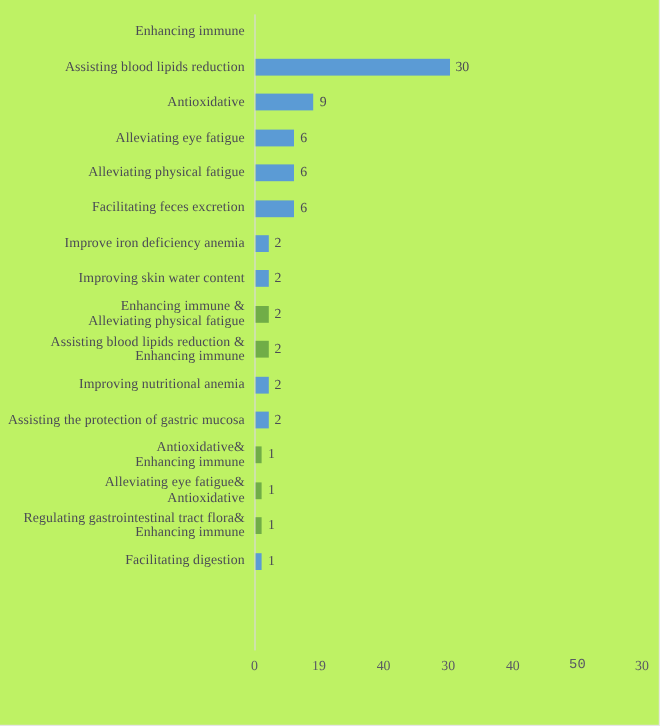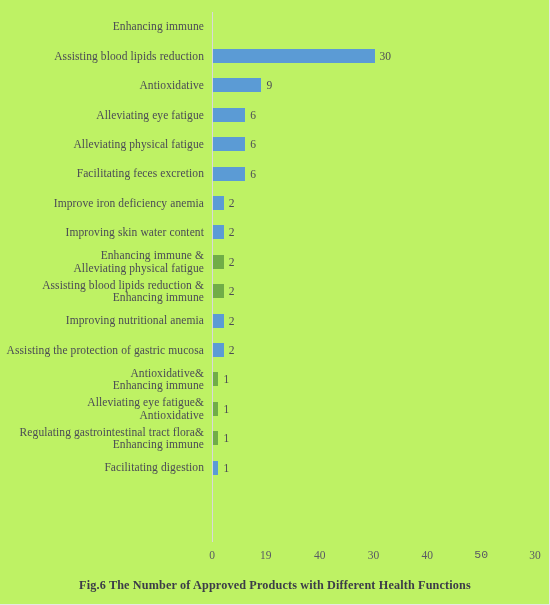--- a/index.html
+++ b/index.html
@@ -254,15 +254,14 @@
   <div id="xaxis">
       <div class="xtick" style="left: 212px;">0</div>
       <div class="xtick" style="left: 265.833px;">19</div>
       <div class="xtick" style="left: 319.667px;">40</div>
       <div class="xtick" style="left: 373.5px;">30</div>
       <div class="xtick" style="left: 427.333px;">40</div>
       <div class="xtick" style="left: 481.167px; font-family: Liberation Mono, monospace;">50</div>
       <div class="xtick" style="left: 535px;">30</div>
     </div>
 
-  <div id="caption">Fig.6 The Number of Approved Products with Different Health Functions</div>
 
 </div>
 
 </body></html>

